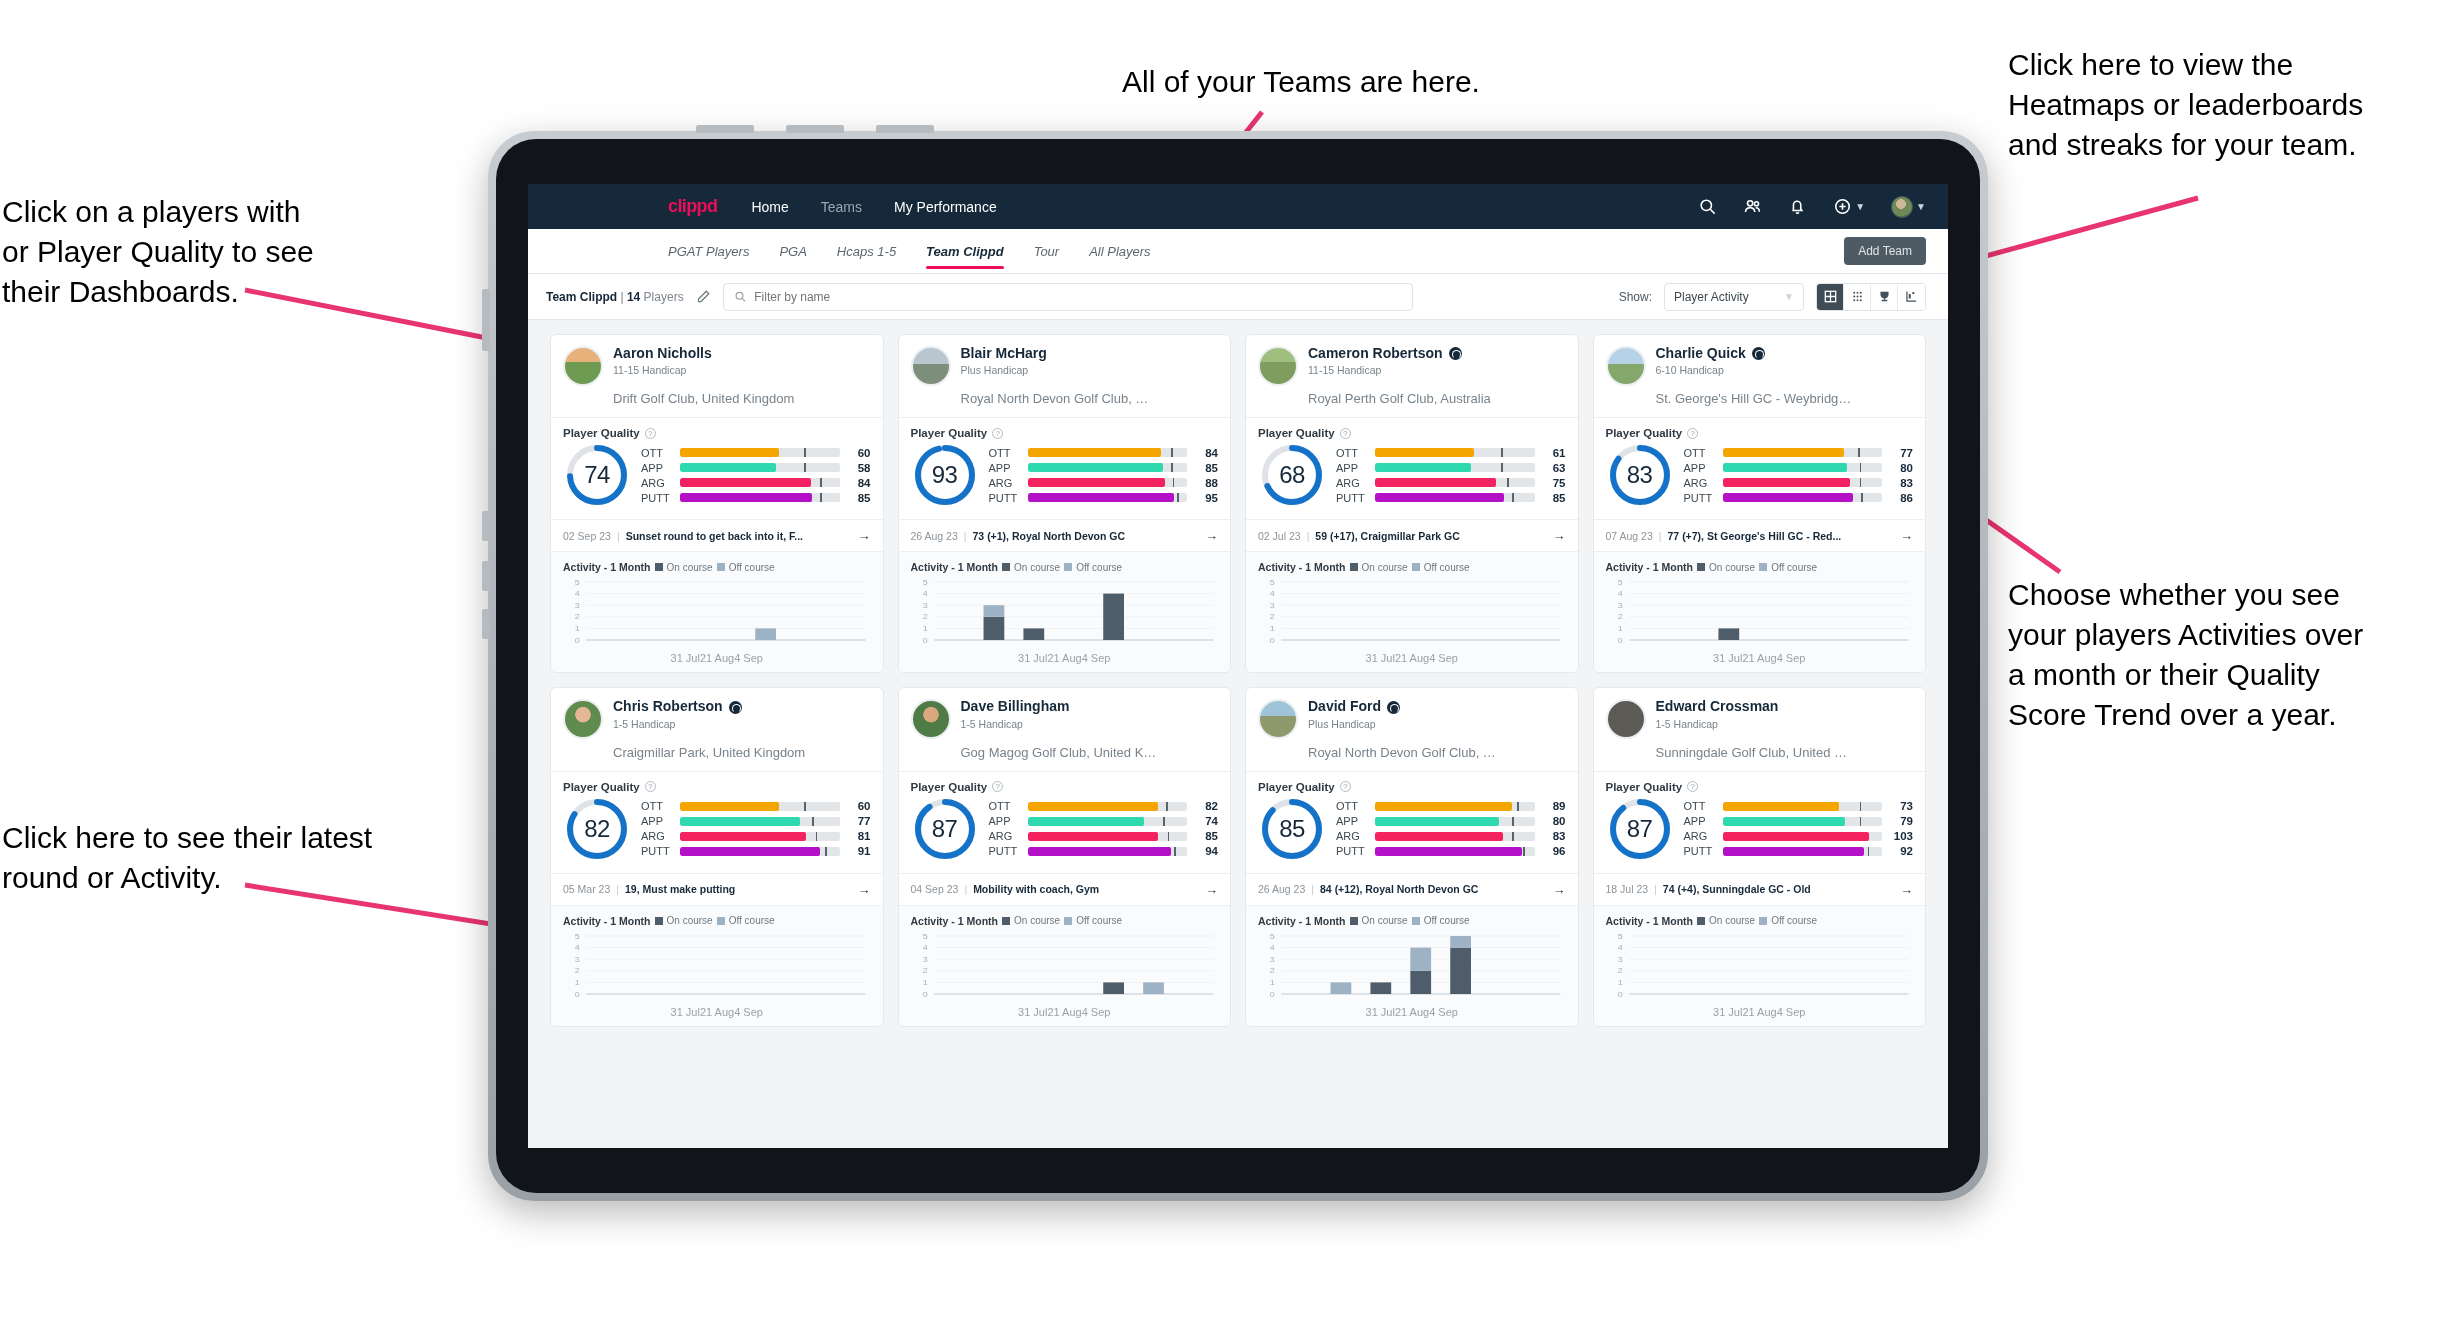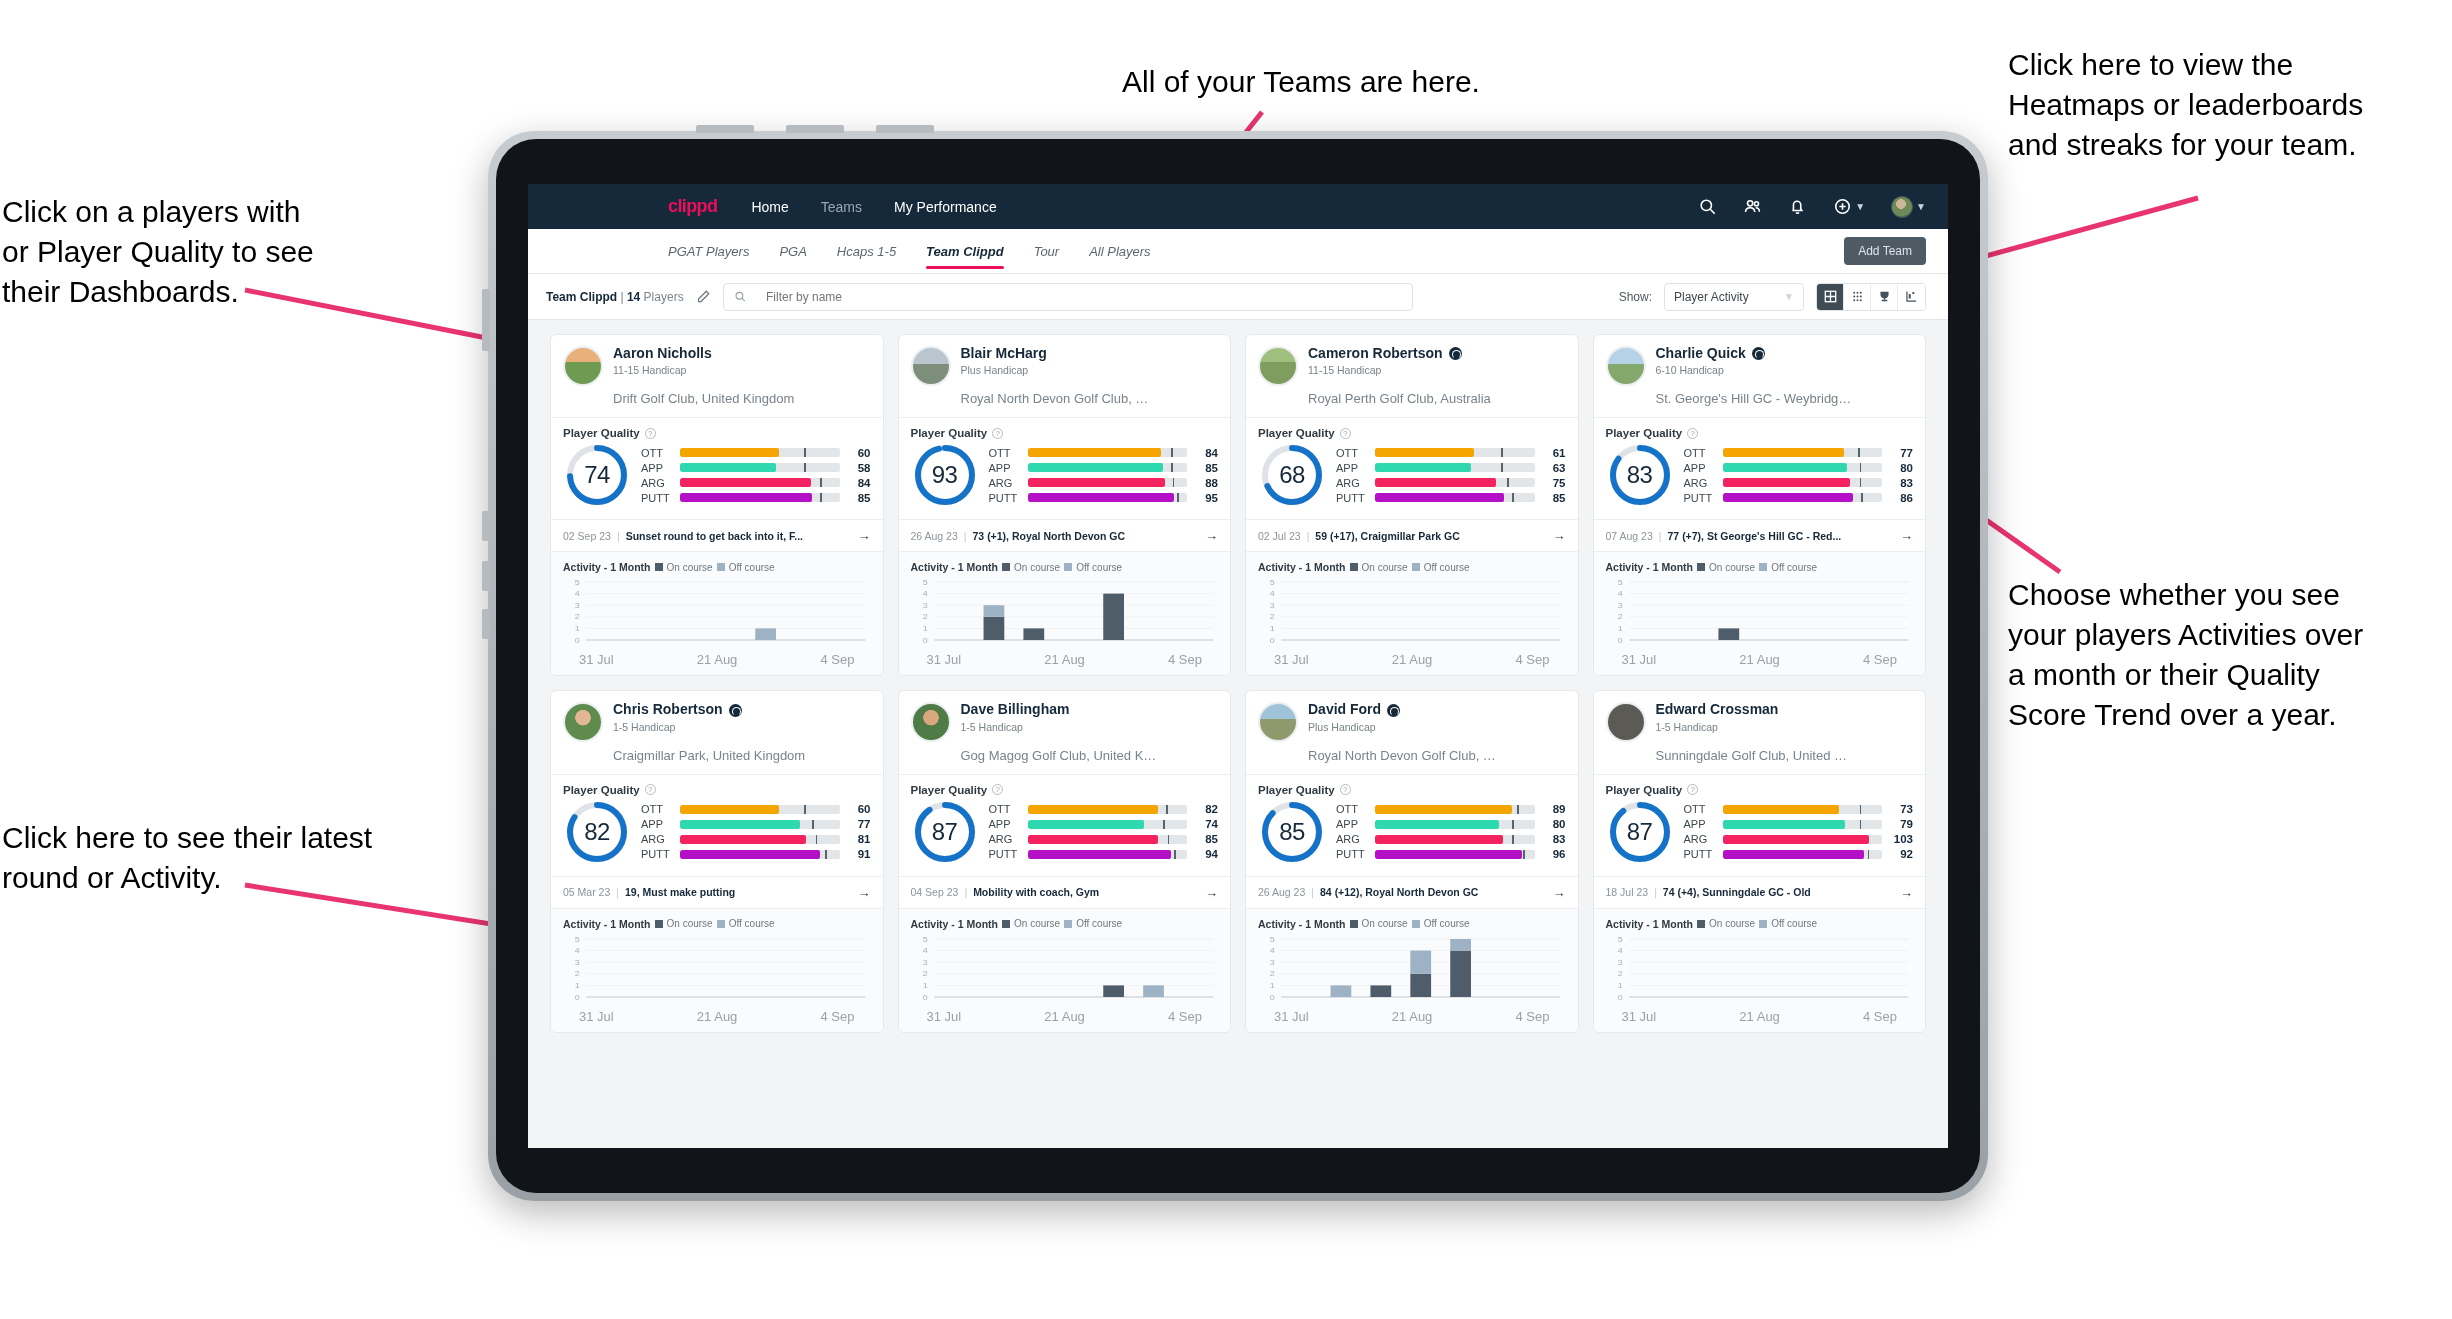--- a/index.html
+++ b/index.html
@@ -114,21 +114,21 @@
     padding: 0 22px 0 18px; gap: 12px;
   }
   .team-label { font-size: 12px; color: #2b3views; }
   .team-label { font-size: 12px; color: #16293a; white-space: nowrap; }
   .team-label b { font-weight: 700; }
   .team-label span.dim { color: #7b858e; font-weight: 400; }
   .pencil { width: 15px; height: 15px; color: #6d7880; }
   .pencil svg { width:100%; height:100%; display:block; }
   .search-wrap {
     flex: 1; height: 28px; border: 1px solid #dfe3e7; border-radius: 4px;
-    display: flex; align-items: center; gap: 20px; padding: 0 10px; background: #fff;
+    display: flex; align-items: center; gap: 8px; padding: 0 10px; background: #fff;
     max-width: 690px;
   }
   .search-ic { width: 13px; height: 13px; color: #98a2aa; }
   .search-ic svg { width:100%;height:100%;display:block; }
   .search-input {
     border: none; outline: none; font-size: 12px; color: #9aa4ac;
     width: 100%; background: transparent; font-family: "Liberation Sans", sans-serif;
   }
   .show-label { font-size: 12px; color: #4d5861; margin-left: auto; }
   .select-box {
@@ -211,21 +211,21 @@
     border-top: 1px solid #eceff1; background: #fafbfc; padding: 9px 12px 8px; flex: 1;
   }
   .act-head { display: flex; align-items: center; gap: 4px; margin-bottom: 5px; }
   .act-title { font-size: 10.5px; font-weight: 700; color: #2f3a43; }
   .lg { display: flex; align-items: center; gap: 4px; font-size: 10px; color: #6f7981; }
   .sw { width: 8px; height: 8px; display:block; }
   .sw.on { background: #4e5d69; }
   .sw.off { background: #9db2c4; }
   .chart { position: relative; height: 72px; }
   .chart svg { width: 100%; height: 100%; display: block; }
-  .xlabels { display: flex; justify-content: space-between; font-size: 13px; color: #98a2aa; margin-top: 2px; padding: 0 16px; }
+  .xlabels { display: flex; justify-content: center; font-size: 11px; color: #98a2aa; margin-top: 2px; padding: 0 16px; }
 </style>
 </head>
 <body>
 
 <div class="annot" id="annot-teams">All of your Teams are here.</div>
 <div class="annot" id="annot-heatmaps">Click here to view the
 Heatmaps or leaderboards
 and streaks for your team.</div>
 <div class="annot" id="annot-names">Click on a players with
 or Player Quality to see

